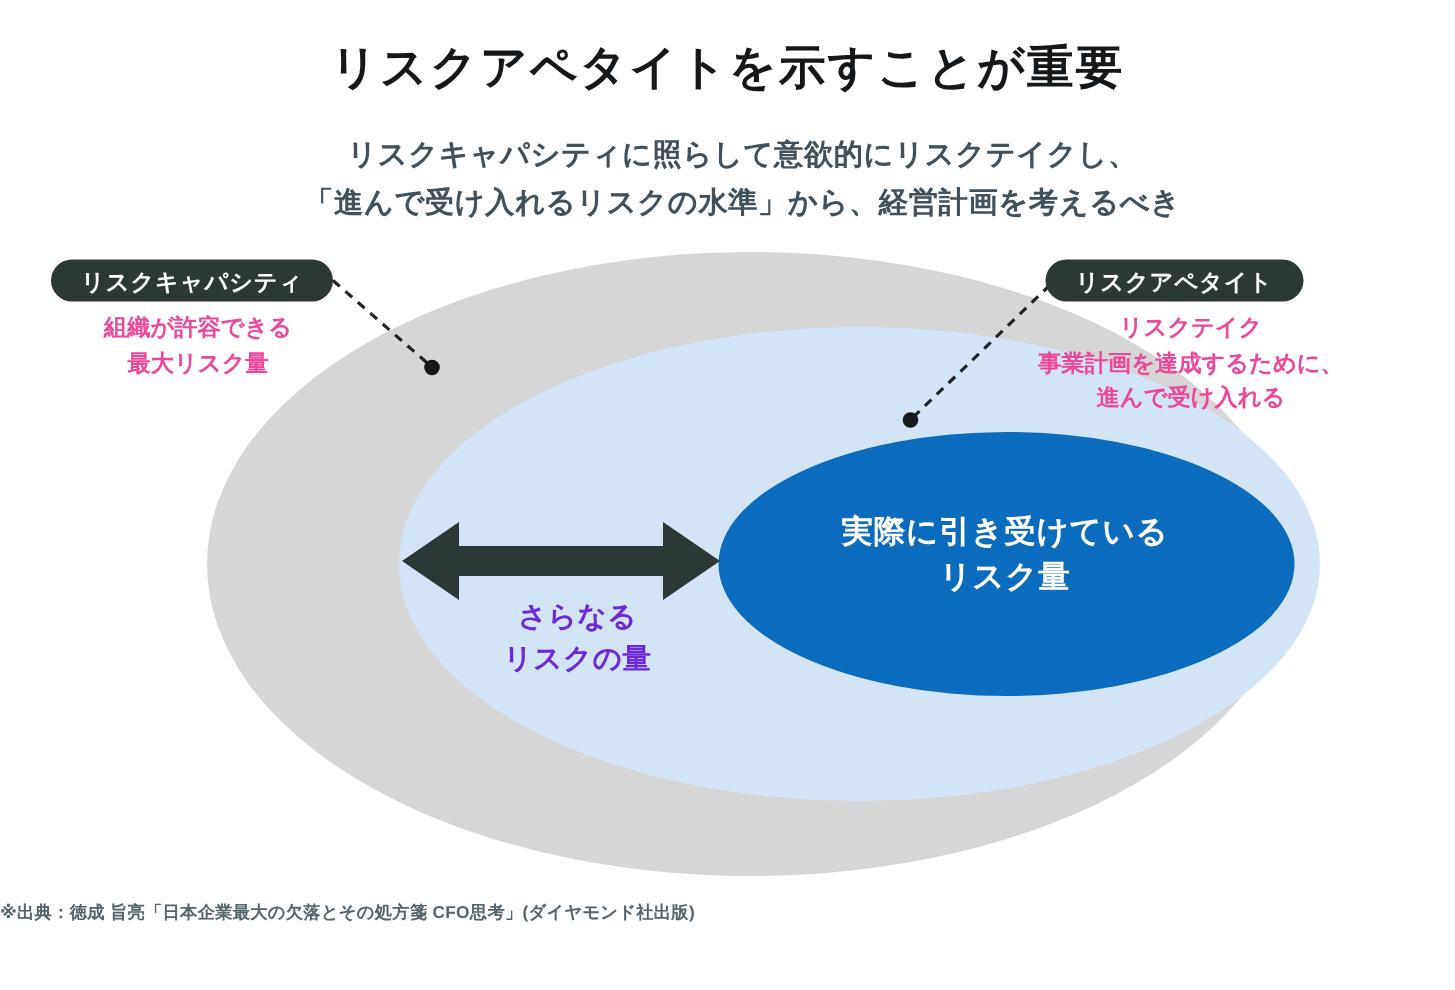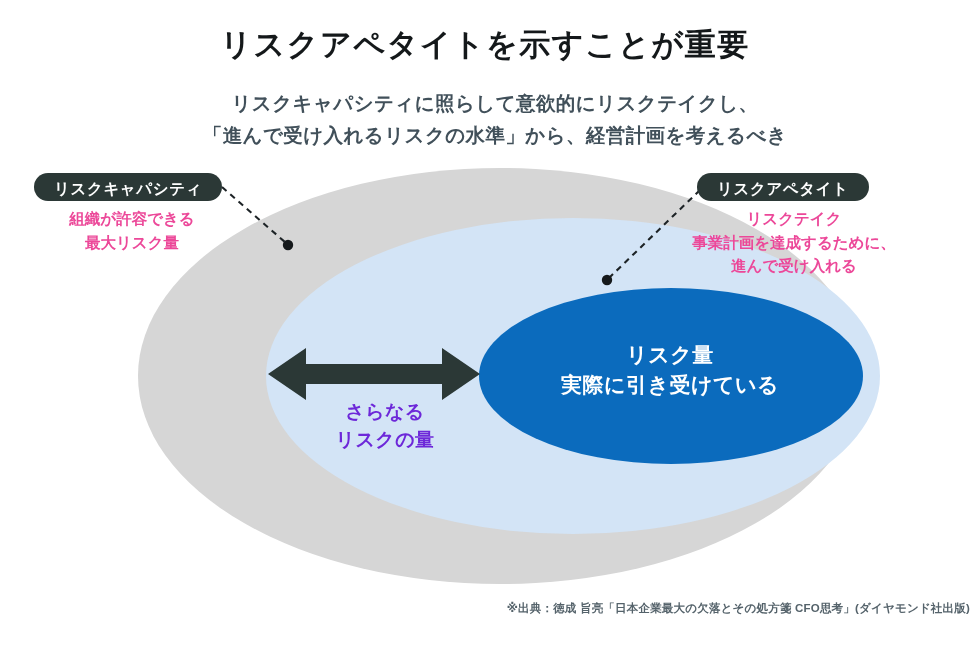--- a/index.html
+++ b/index.html
@@ -118,21 +118,21 @@
     letter-spacing: 0.4px;
   }
   .inner-label .l-line { display: block; }
 
   
   .footer-note {
     position: absolute;
     left: 0;
     top: 601px;
     width: 970px;
-    text-align: right;
+    text-align: left;
     font-size: 11.5px;
     font-weight: bold;
     color: #55636b;
     letter-spacing: 0.2px;
   }
 </style>
 </head>
 <body>
 
 <div id="stage">
@@ -172,22 +172,22 @@
         L 480,374
         L 442,400
         L 442,384
         L 306,384
         L 306,400
         Z"></path>
     </g>
   </svg>
 
   <div class="inner-label" id="label-actual">
+    <span class="l-line">実際に引き受けている</span>
     <span class="l-line">リスク量</span>
-    <span class="l-line">実際に引き受けている</span>
   </div>
 
   <div class="inner-label" id="label-headroom">
     <span class="l-line">さらなる</span>
     <span class="l-line">リスクの量</span>
   </div>
 
   <div class="badge" id="badge-capacity">リスクキャパシティ</div>
   <div class="callout-desc" id="desc-capacity">
     <span class="d-line">組織が許容できる</span>

